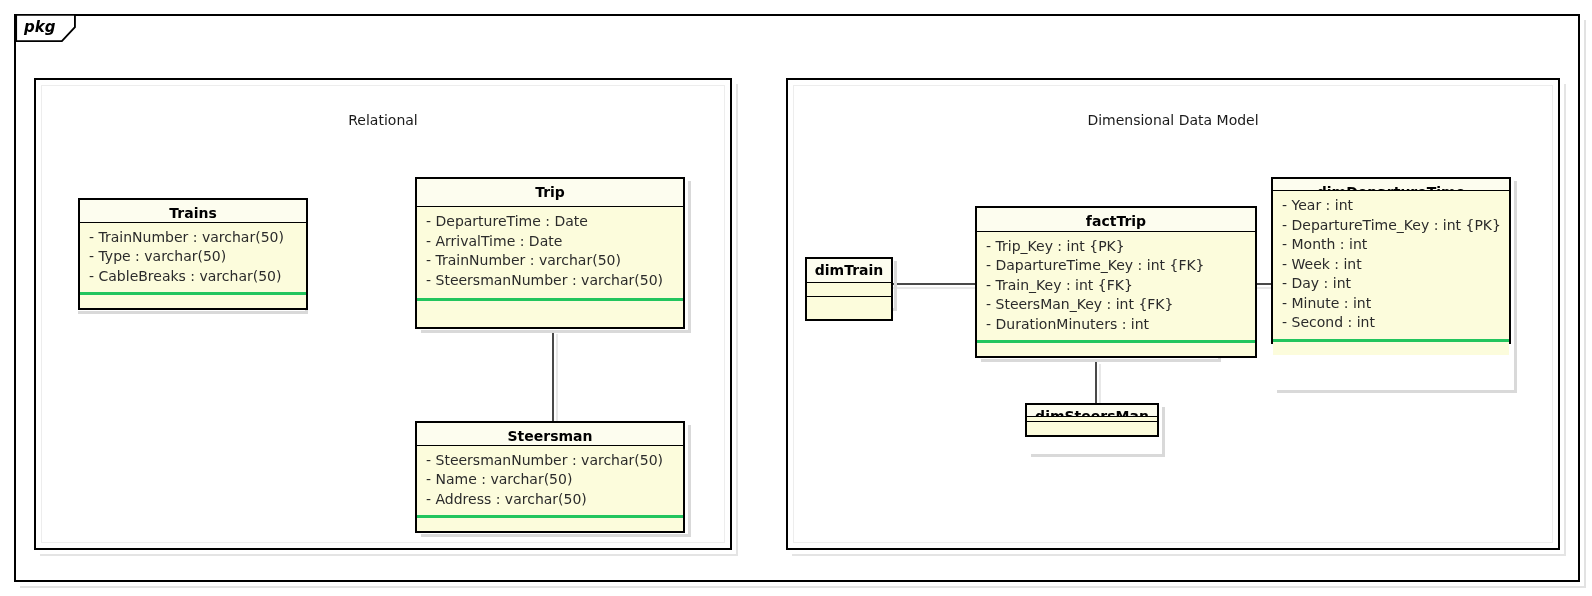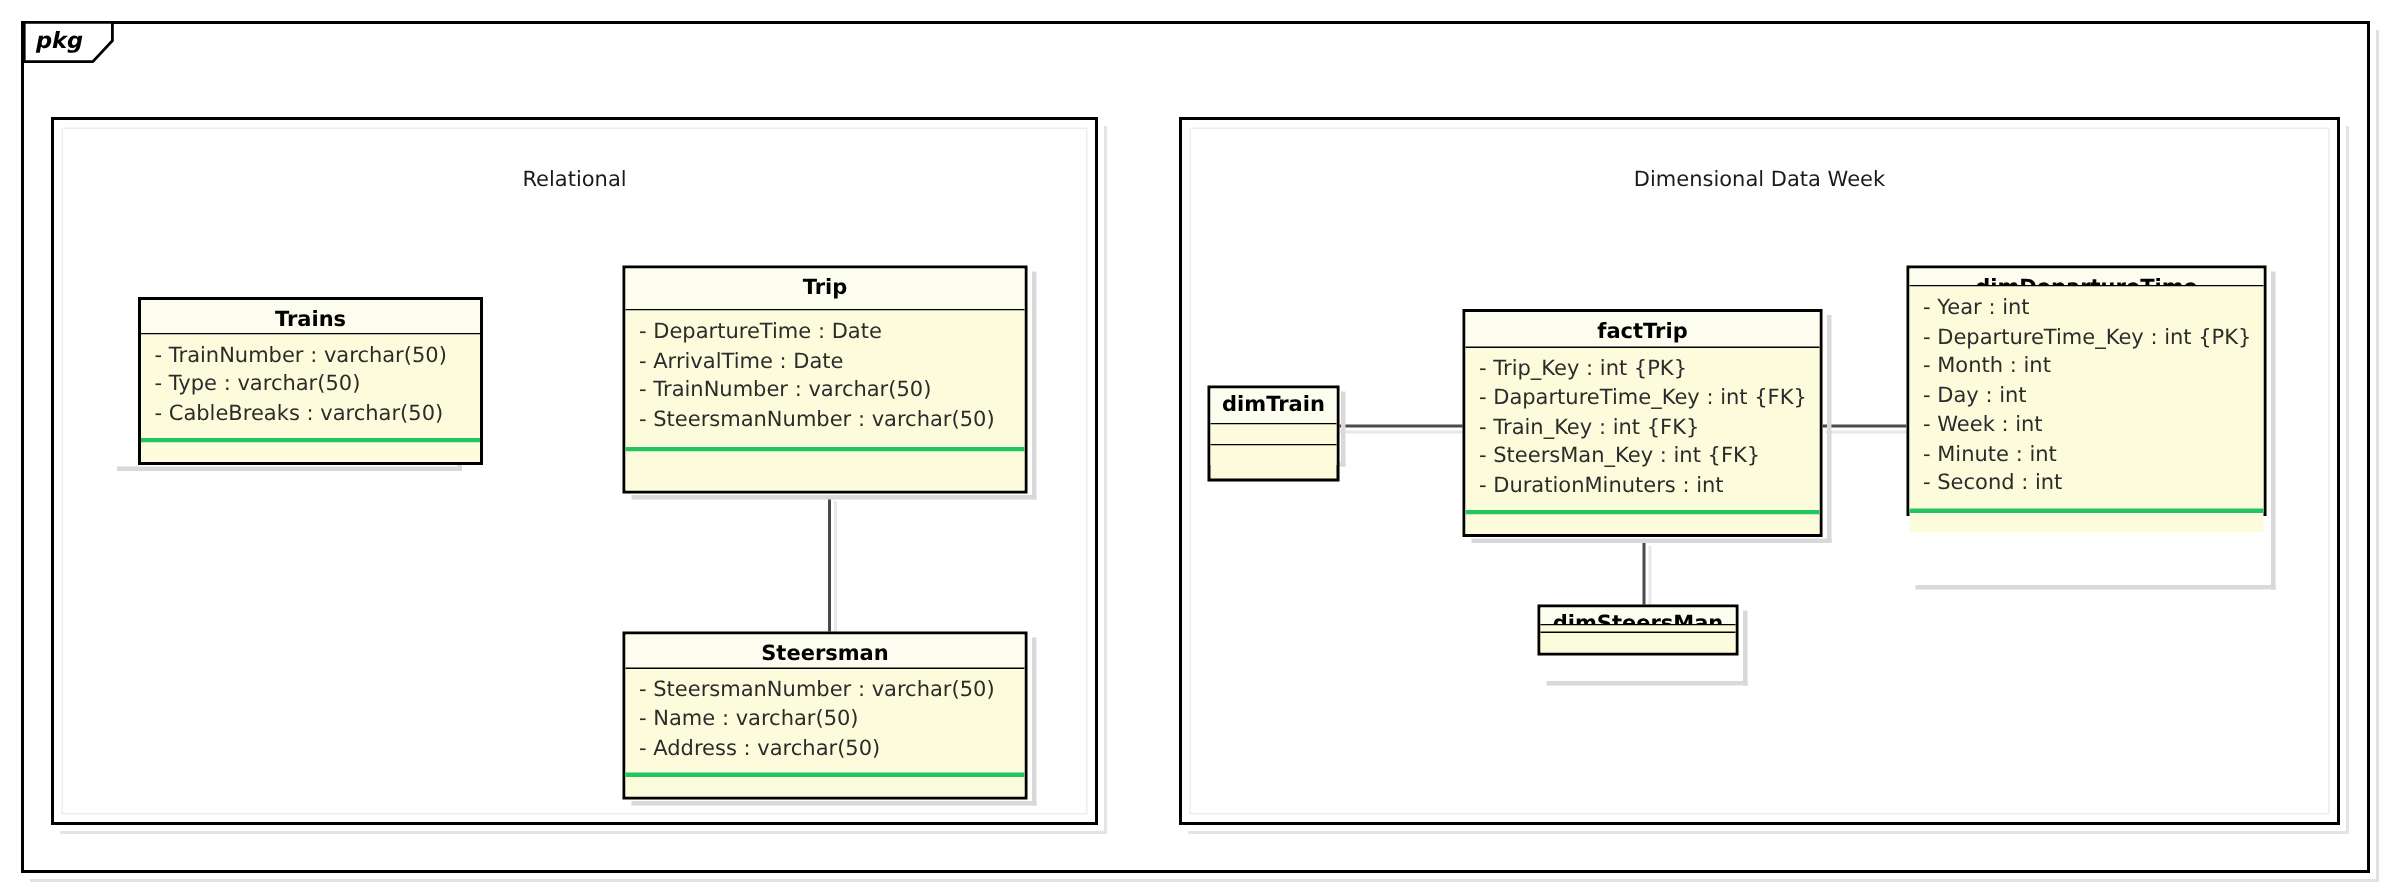--- a/index.html
+++ b/index.html
@@ -145,36 +145,36 @@
 <div class="abs" id="pkg-label">pkg</div>
 
 <div class="abs subframe-shadow" id="rel-frame-sh"></div>
 <div class="abs subframe" id="rel-frame"></div>
 <div class="abs subframe-inner-line" id="rel-frame-in"></div>
 <div class="abs subframe-label" id="rel-label">Relational</div>
 
 <div class="abs subframe-shadow" id="dim-frame-sh"></div>
 <div class="abs subframe" id="dim-frame"></div>
 <div class="abs subframe-inner-line" id="dim-frame-in"></div>
-<div class="abs subframe-label" id="dim-label">Dimensional Data Week</div>
+<div class="abs subframe-label" id="dim-label">Dimensional Data Model</div>
 
 <div class="abs connector-shadow" style="left:556px; top:334px; width:2px; height:88px;"></div>
 <div class="abs connector" style="left:552px; top:330px; width:2px; height:92px;"></div>
 
 <div class="abs connector-shadow" style="left:893px; top:287px; width:86px; height:2px;"></div>
 <div class="abs connector" style="left:891px; top:283px; width:86px; height:2px;"></div>
 
 <div class="abs connector-shadow" style="left:1217px; top:287px; width:56px; height:2px;"></div>
 <div class="abs connector" style="left:1215px; top:283px; width:56px; height:2px;"></div>
 
 <div class="abs connector-shadow" style="left:1099px; top:364px; width:2px; height:44px;"></div>
 <div class="abs connector" style="left:1095px; top:360px; width:2px; height:44px;"></div>
 
 <div class="abs uml-class-shadow" style="left:78px; top:202px; width:230px; height:112px;"></div>
-<div class="abs uml-class" style="left:92px; top:198px; width:230px; height:112px;">
+<div class="abs uml-class" style="left:78px; top:198px; width:230px; height:112px;">
   <div class="uml-title">Trains</div>
   <div class="uml-attrs">
     <div class="uml-attr">- TrainNumber : varchar(50)</div>
     <div class="uml-attr">- Type : varchar(50)</div>
     <div class="uml-attr">- CableBreaks : varchar(50)</div>
   </div>
   <div class="uml-ops"></div>
 </div>
 
 <div class="abs uml-class-shadow" style="left:421px; top:181px; width:270px; height:152px;"></div>
@@ -201,21 +201,21 @@
 </div>
 
 <div class="abs uml-class-shadow" style="left:809px; top:261px; width:88px; height:50px;"></div>
 <div class="abs uml-class" style="left:805px; top:257px; width:88px; height:64px;">
   <div class="uml-title" style="padding:3px 4px 4px 4px;">dimTrain</div>
   <div class="uml-empty-compartment"></div>
   <div class="uml-ops"></div>
 </div>
 
 <div class="abs uml-class-shadow" style="left:981px; top:210px; width:240px; height:152px;"></div>
-<div class="abs uml-class" style="left:975px; top:206px; width:240px; height:152px;">
+<div class="abs uml-class" style="left:975px; top:206px; width:282px; height:152px;">
   <div class="uml-title">factTrip</div>
   <div class="uml-attrs">
     <div class="uml-attr">- Trip_Key : int {PK}</div>
     <div class="uml-attr">- DapartureTime_Key : int {FK}</div>
     <div class="uml-attr">- Train_Key : int {FK}</div>
     <div class="uml-attr">- SteersMan_Key : int {FK}</div>
     <div class="uml-attr">- DurationMinuters : int</div>
   </div>
   <div class="uml-ops"></div>
 </div>
@@ -227,19 +227,19 @@
   <div class="uml-ops"></div>
 </div>
 
 <div class="abs uml-class-shadow" style="left:1277px; top:181px; width:240px; height:212px;"></div>
 <div class="abs uml-class" style="left:1271px; top:177px; width:240px; height:167px;">
   <div class="uml-title">dimDepartureTime</div>
   <div class="uml-attrs">
     <div class="uml-attr">- Year : int</div>
     <div class="uml-attr">- DepartureTime_Key : int {PK}</div>
     <div class="uml-attr">- Month : int</div>
+    <div class="uml-attr">- Week : int</div>
     <div class="uml-attr">- Day : int</div>
-    <div class="uml-attr">- Week : int</div>
     <div class="uml-attr">- Minute : int</div>
     <div class="uml-attr">- Second : int</div>
   </div>
   <div class="uml-ops"></div>
 </div>
 
 </body></html>

